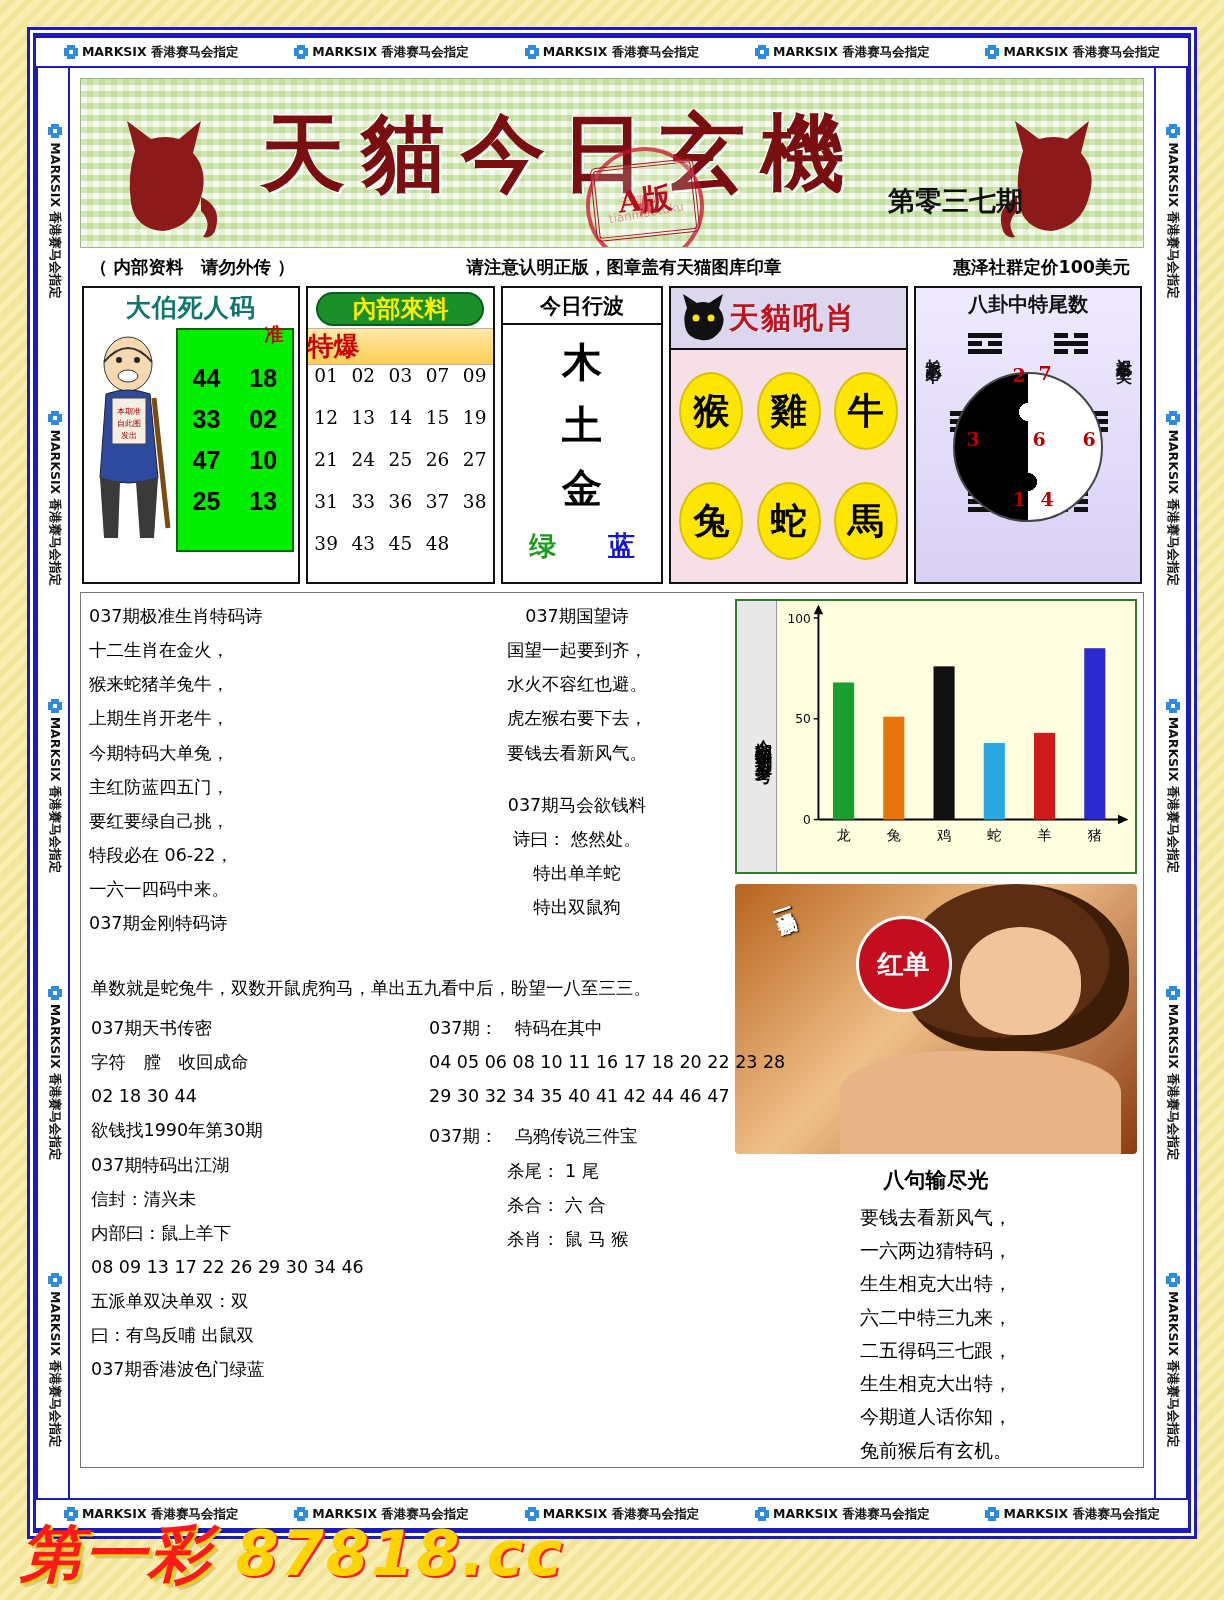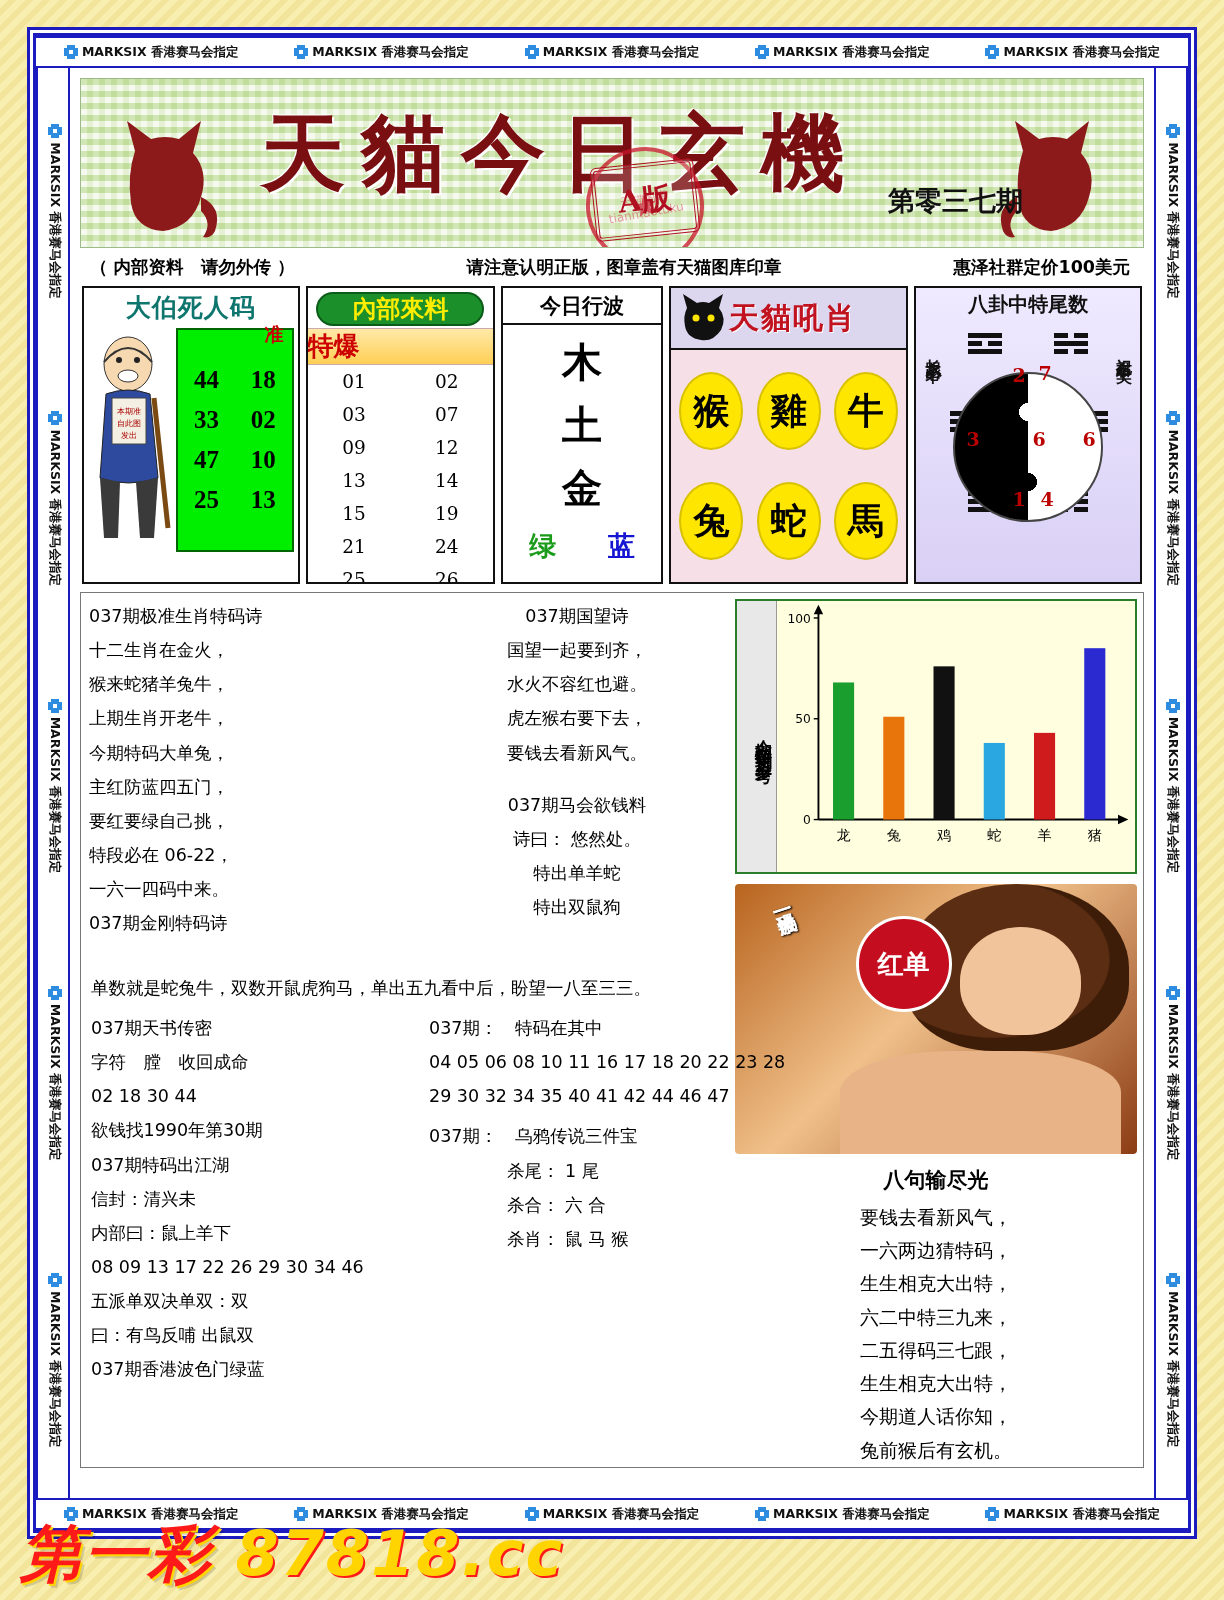--- a/index.html
+++ b/index.html
@@ -146,41 +146,40 @@
     font-family:"DejaVu Serif","Liberation Serif",serif;
     padding:3px 0 0 0; letter-spacing:1px;
   }
   #dabo-zhun { position:absolute; right:14px; top:34px; color:#c00; font-size:19px; font-weight:bold;}
   #dabo-body { display:flex; height:232px; padding:4px; }
   #oldman { width:88px; position:relative; }
   #dabo-nums {
     flex:1; background:#00ef00; border:2px solid #060;
     display:grid; grid-template-columns:1fr 1fr; align-content:center;
     font-size:25px; font-weight:bold; text-align:center; color:#000;
-    font-family:Liberation Serif, serif;
+    font-family:Liberation Sans, sans-serif;
     row-gap:12px; padding:6px 0;
   }
   
   #neibu-title {
     margin:4px auto 0; width:168px; height:34px; border-radius:17px/17px;
     background:#1a8f2a; border:2px solid #0a5c18; color:#ffed00;
     font-size:24px; font-weight:bold; text-align:center; line-height:30px;
     font-family:"DejaVu Serif","Liberation Serif",serif;
   }
   #neibu-sub {
     font-size:26px; font-weight:bold; color:#c00;
     font-family:"DejaVu Serif","Liberation Serif",serif;
     margin-top:2px;
     background: linear-gradient(#ffe9a8,#ffcf55);
     border-top:1px solid #caa; border-bottom:1px solid #caa;
   }
   #neibu-grid {
-    margin-top:6px;
-    display:grid; grid-template-columns:repeat(2,1fr);
-    font-size:18.5px; text-align:center; row-gap:12px;
+    display:grid; grid-template-columns:repeat(5,1fr);
+    font-size:18.5px; text-align:center; row-gap:21px;
     font-family:"DejaVu Serif","Liberation Serif",serif;
     color:#000;
   }
   
   #xb-title {
     text-align:center; font-size:21px; font-weight:bold; padding:4px 0 3px;
     border-bottom:2px solid #111;
     font-family:"DejaVu Serif","Liberation Serif",serif;
   }
   #xb-elements { text-align:center; padding-top:10px; }

